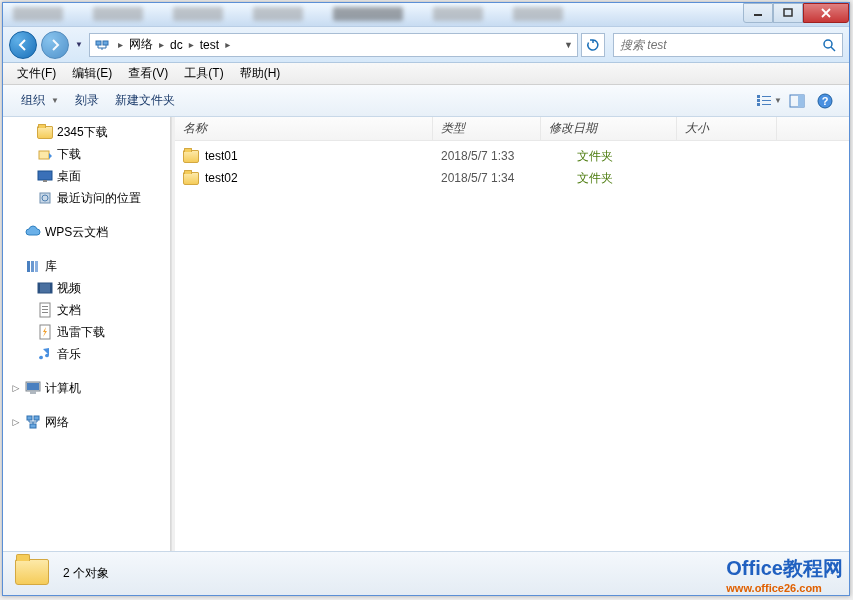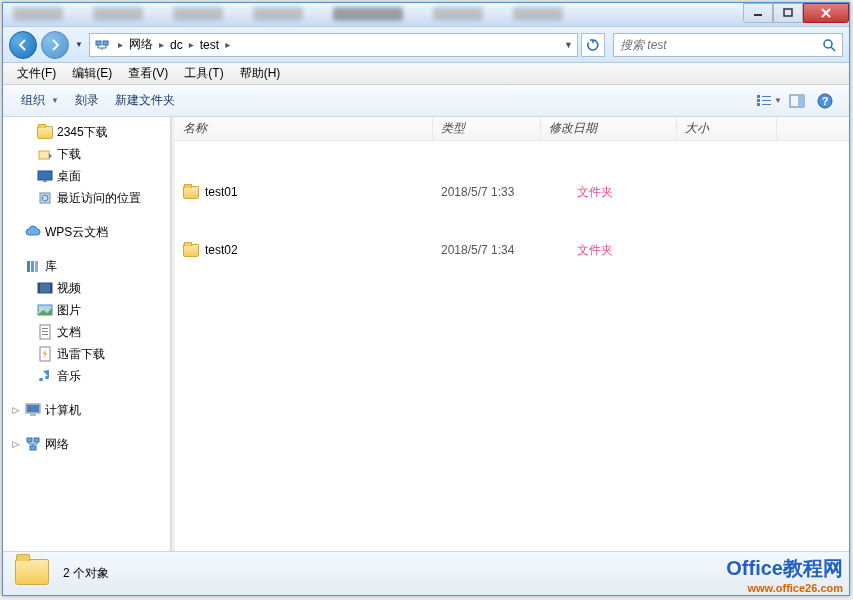--- a/index.html
+++ b/index.html
@@ -54,35 +54,35 @@
     
     .content { flex: 1; background: #fff; display: flex; flex-direction: column; position: relative; }
     .columns { height: 24px; border-bottom: 1px solid #e8e8e8; display: flex; align-items: center; font-size: 12px; color: #444; background: linear-gradient(#fcfcfc, #f4f4f4); font-style: italic; }
     .col { padding: 0 8px; border-right: 1px solid #e8e8e8; height: 100%; display: flex; align-items: center; cursor: pointer; }
     .col-name { width: 258px; }
     .col-date { width: 136px; }
     .col-type { width: 108px; }
     .col-size { width: 100px; }
     
     .filelist { flex: 1; padding: 4px 0; }
-    .file-row { display: flex; align-items: center; height: 22px; font-size: 12px; cursor: pointer; margin-top: 36px; }
+    .file-row { display: flex; align-items: center; height: 22px; font-size: 12px; cursor: pointer; }
     .file-name-cell { width: 258px; display: flex; align-items: center; padding-left: 8px; gap: 6px; }
     .file-date-cell { width: 136px; padding-left: 8px; color: #555; }
-    .file-type-cell { width: 108px; padding-left: 8px; color: #ec4899; }
+    .file-type-cell { width: 108px; padding-left: 8px; color: #4d7c0f; }
     .folder-ico { width: 16px; height: 13px; background: linear-gradient(#fde9a8, #f5cc5a); border: 1px solid #d4a840; border-radius: 1px 1px 2px 2px; position: relative; }
     .folder-ico::before { content:''; position:absolute; top:-3px; left:0; width:6px; height:3px; background:#f5cc5a; border:1px solid #d4a840; border-bottom:none; border-radius:1px 1px 0 0; }
     
     
     .statusbar { height: 44px; background: linear-gradient(#f4f8fc, #e4ecf4); border-top: 1px solid #c8d8e8; display: flex; align-items: center; padding: 0 12px; font-size: 12px; gap: 12px; }
     .status-icon { width: 36px; height: 30px; }
     .big-folder { width: 34px; height: 26px; background: linear-gradient(#fde9a8, #f5cc5a); border: 1px solid #d4a840; border-radius: 2px 2px 3px 3px; position: relative; }
     .big-folder::before { content:''; position:absolute; top:-6px; left:0; width:12px; height:6px; background:#f5cc5a; border:1px solid #d4a840; border-bottom:none; border-radius:2px 2px 0 0; }
     
     
-    .watermark { position: absolute; right: 10px; bottom: 6px; font-size: 13px; font-weight: bold; text-align: right; }
+    .watermark { position: absolute; right: 10px; bottom: 6px; font-size: 13px; font-weight: bold; }
     .wm-office { color: #2060c0; font-size: 20px; }
     .wm-sub { color: #e06000; font-size: 11px; display: block; }
     
     
     svg { display: block; }
   </style>
 </head>
 <body>
 
 <div class="window">
@@ -253,29 +253,20 @@
         <span>库</span>
       </div>
       <div class="tree-item">
         <span class="exp"></span>
         <svg class="tree-icon" width="16" height="16">
             <rect x="1" y="3" width="14" height="10" fill="#4a70a0" stroke="#2a5080"></rect>
             <rect x="1" y="3" width="2" height="10" fill="#2a5080"></rect>
             <rect x="13" y="3" width="2" height="10" fill="#2a5080"></rect>
           </svg>
         <span>视频</span>
-      </div>
-      <div class="tree-item">
-        <span class="exp"></span>
-        <svg class="tree-icon" width="16" height="16">
-            <rect x="1" y="3" width="14" height="10" fill="#a8d8f0" stroke="#5090c0"></rect>
-            <circle cx="5" cy="7" r="1.5" fill="#f8e080"></circle>
-            <path d="M1 13 L6 8 L10 11 L15 6 L15 13 Z" fill="#60a060"></path>
-          </svg>
-        <span>图片</span>
       </div>
       <div class="tree-item">
         <span class="exp"></span>
         <svg class="tree-icon" width="16" height="16">
             <rect x="3" y="1" width="10" height="14" fill="#fff" stroke="#888"></rect>
             <rect x="5" y="4" width="6" height="1" fill="#888"></rect>
             <rect x="5" y="7" width="6" height="1" fill="#888"></rect>
             <rect x="5" y="10" width="6" height="1" fill="#888"></rect>
           </svg>
         <span>文档</span>

